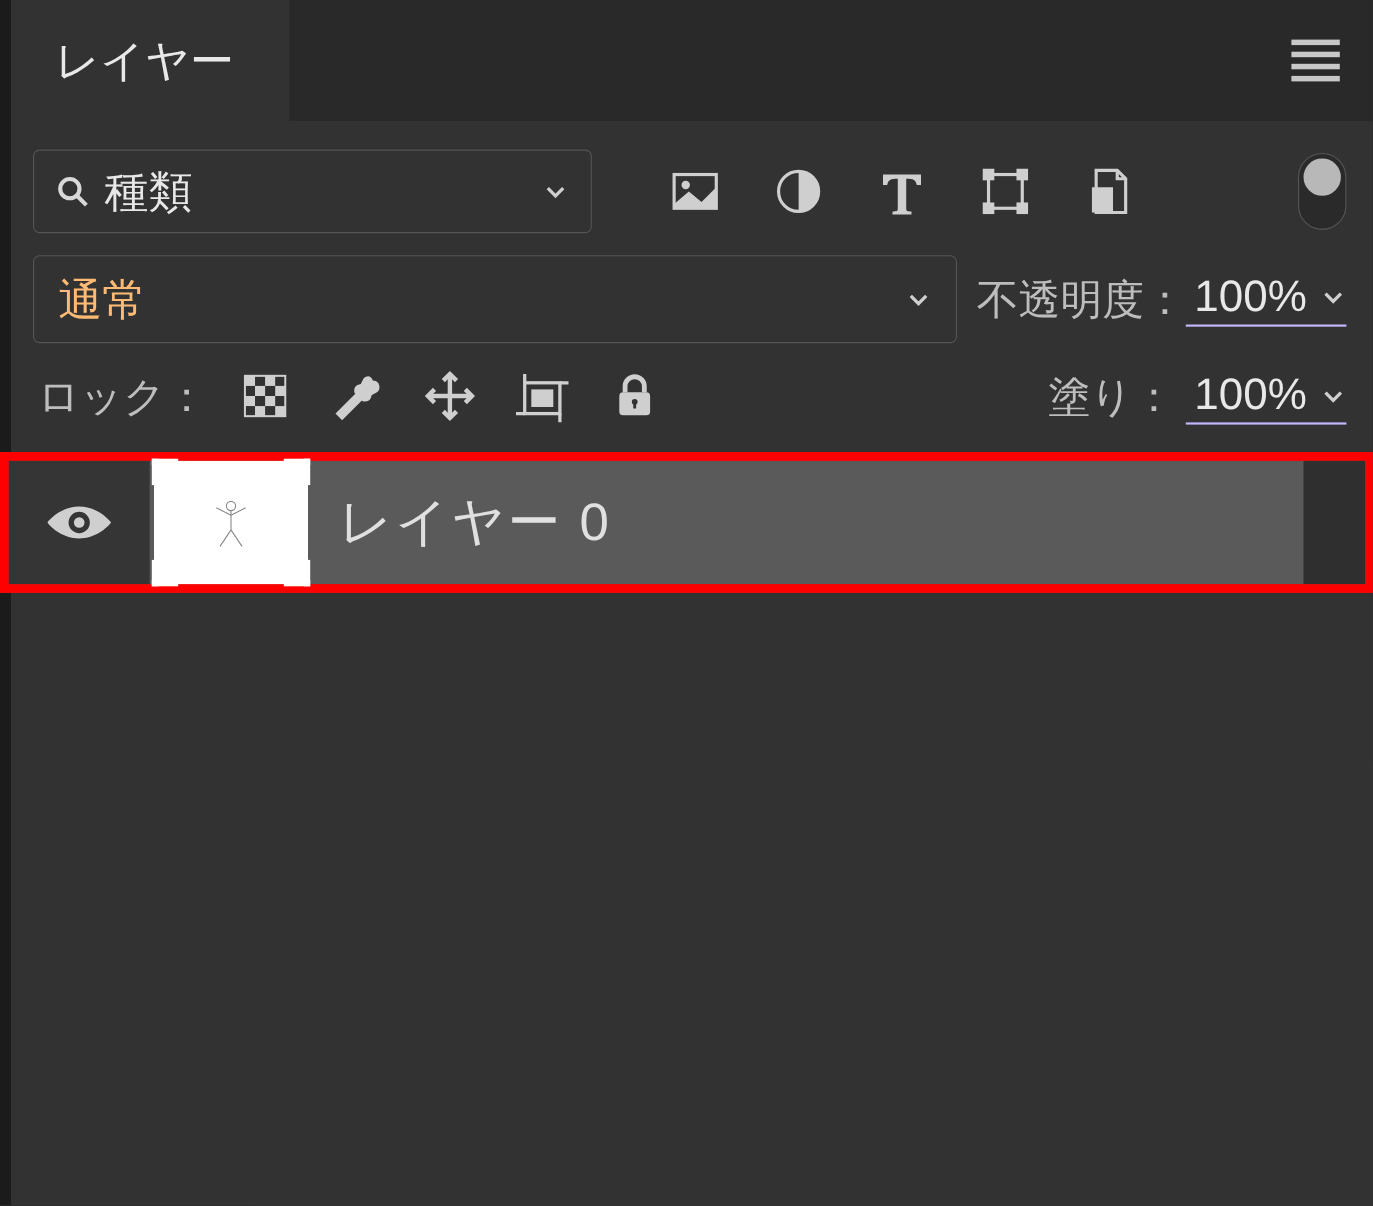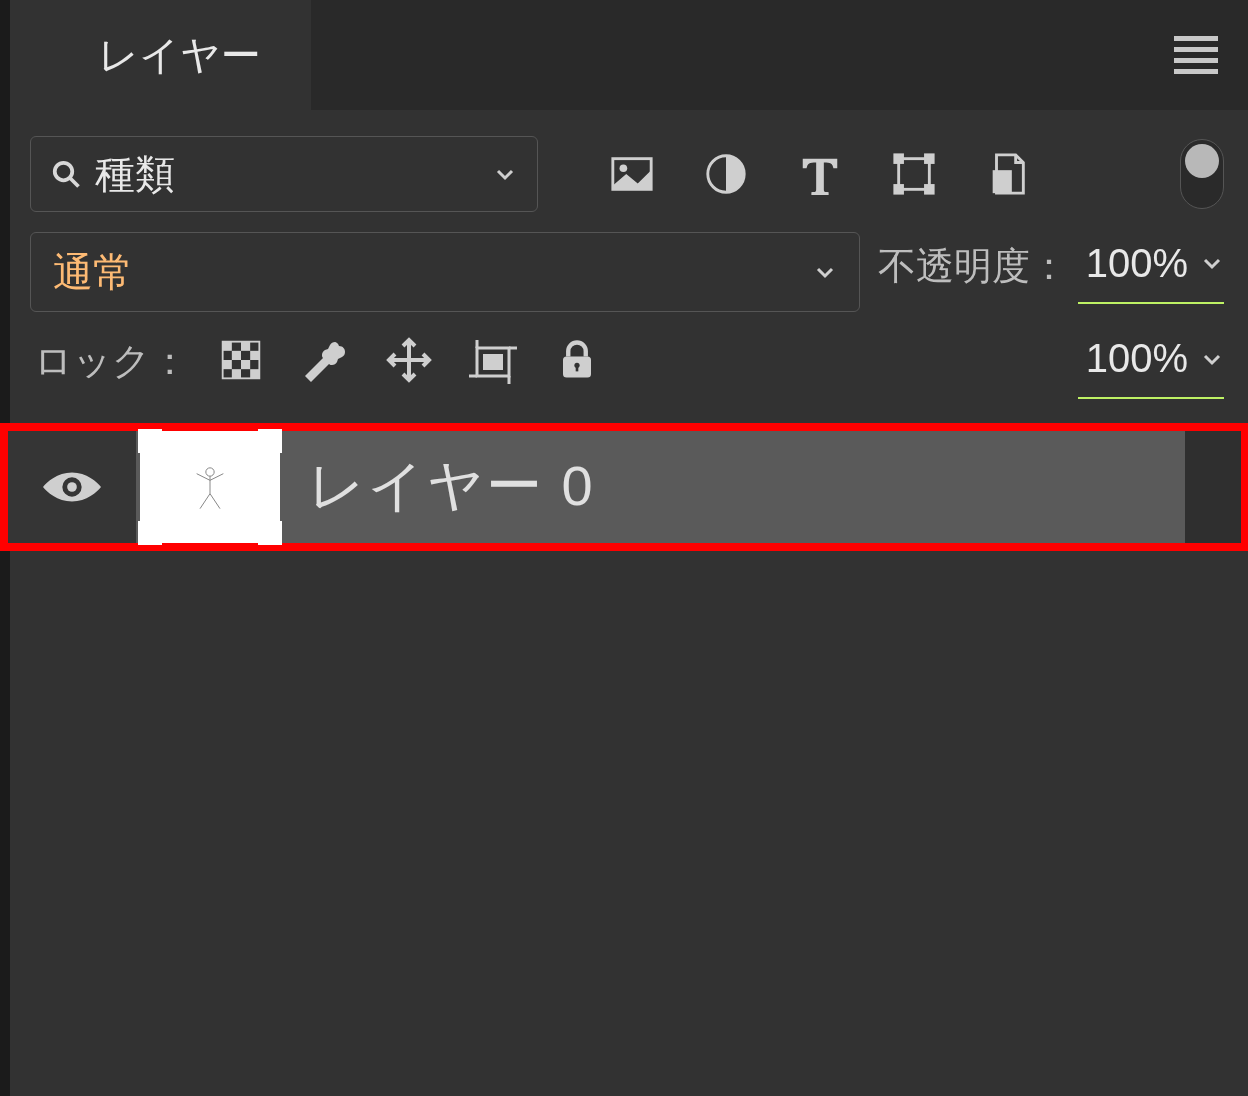--- a/index.html
+++ b/index.html
@@ -18,21 +18,20 @@
     border-left: 10px solid #1b1b1b;
     display: flex;
     flex-direction: column;
   }
   .tab-strip {
     display: flex;
     align-items: center;
     height: 110px;
     background: #292929;
     position: relative;
-    margin-left: 48px;
   }
   .tab {
     background: #323232;
     height: 100%;
     padding: 0 50px 0 40px;
     display: flex;
     align-items: center;
     font-size: 40px;
     color: #e8e8e8;
   }
@@ -130,32 +129,32 @@
     padding: 0 22px;
     gap: 14px;
   }
   .blend-label {
     font-size: 40px;
     flex: 1;
     color: #fdba74;
   }
   .opacity-group {
     display: flex;
-    gap: 10px;
+    align-items: center;
   }
   .group-label {
     font-size: 38px;
     color: #bdbdbd;
   }
   .value-box {
     display: flex;
     align-items: center;
     gap: 12px;
-    border-bottom: 2px solid #bef264;
-    padding-bottom: 16px;
+    border-bottom: 2px solid #c4b5fd;
+    padding-bottom: 2px;
   }
   .value-text {
     font-size: 40px;
     color: #e8e8e8;
     min-width: 110px;
     text-align: right;
   }
   .row3 {
     display: flex;
     align-items: flex-start;
@@ -230,21 +229,21 @@
     position: absolute;
     width: 24px;
     height: 24px;
     border: 6px solid #fff;
   }
   .corner.tl { top: -2px; left: -2px; border-right: none; border-bottom: none; }
   .corner.tr { top: -2px; right: -2px; border-left: none; border-bottom: none; }
   .corner.bl { bottom: -2px; left: -2px; border-right: none; border-top: none; }
   .corner.br { bottom: -2px; right: -2px; border-left: none; border-top: none; }
   .layer-name {
-    font-size: 56px;
+    font-size: 48px;
     color: #e0e0e0;
     margin-left: 28px;
     letter-spacing: 2px;
   }
   .end-col {
     width: 56px;
     height: 100%;
     background: #2f2f2f;
     margin-left: auto;
   }
@@ -384,20 +383,21 @@
         <svg viewBox="0 0 48 48" width="42" height="42" fill="#cfcfcf">
           <path d="M14 20v-6a10 10 0 0 1 20 0v6" fill="none" stroke="#cfcfcf" stroke-width="5"></path>
           <rect x="8" y="20" width="32" height="24" rx="4"></rect>
           <circle cx="24" cy="30" r="3" fill="#323232"></circle>
           <rect x="22.5" y="30" width="3" height="7" fill="#323232"></rect>
         </svg>
       </div>
     </div>
 
     <div class="fill-group">
+      <span class="group-label">塗り：</span>
       <div class="value-box">
         <span class="value-text">100%</span>
         <svg class="chevron" viewBox="0 0 24 24" fill="none" stroke="#cfcfcf" stroke-width="3">
           <polyline points="5 9 12 16 19 9"></polyline>
         </svg>
       </div>
     </div>
   </div>
 
   <div class="layers-area">

